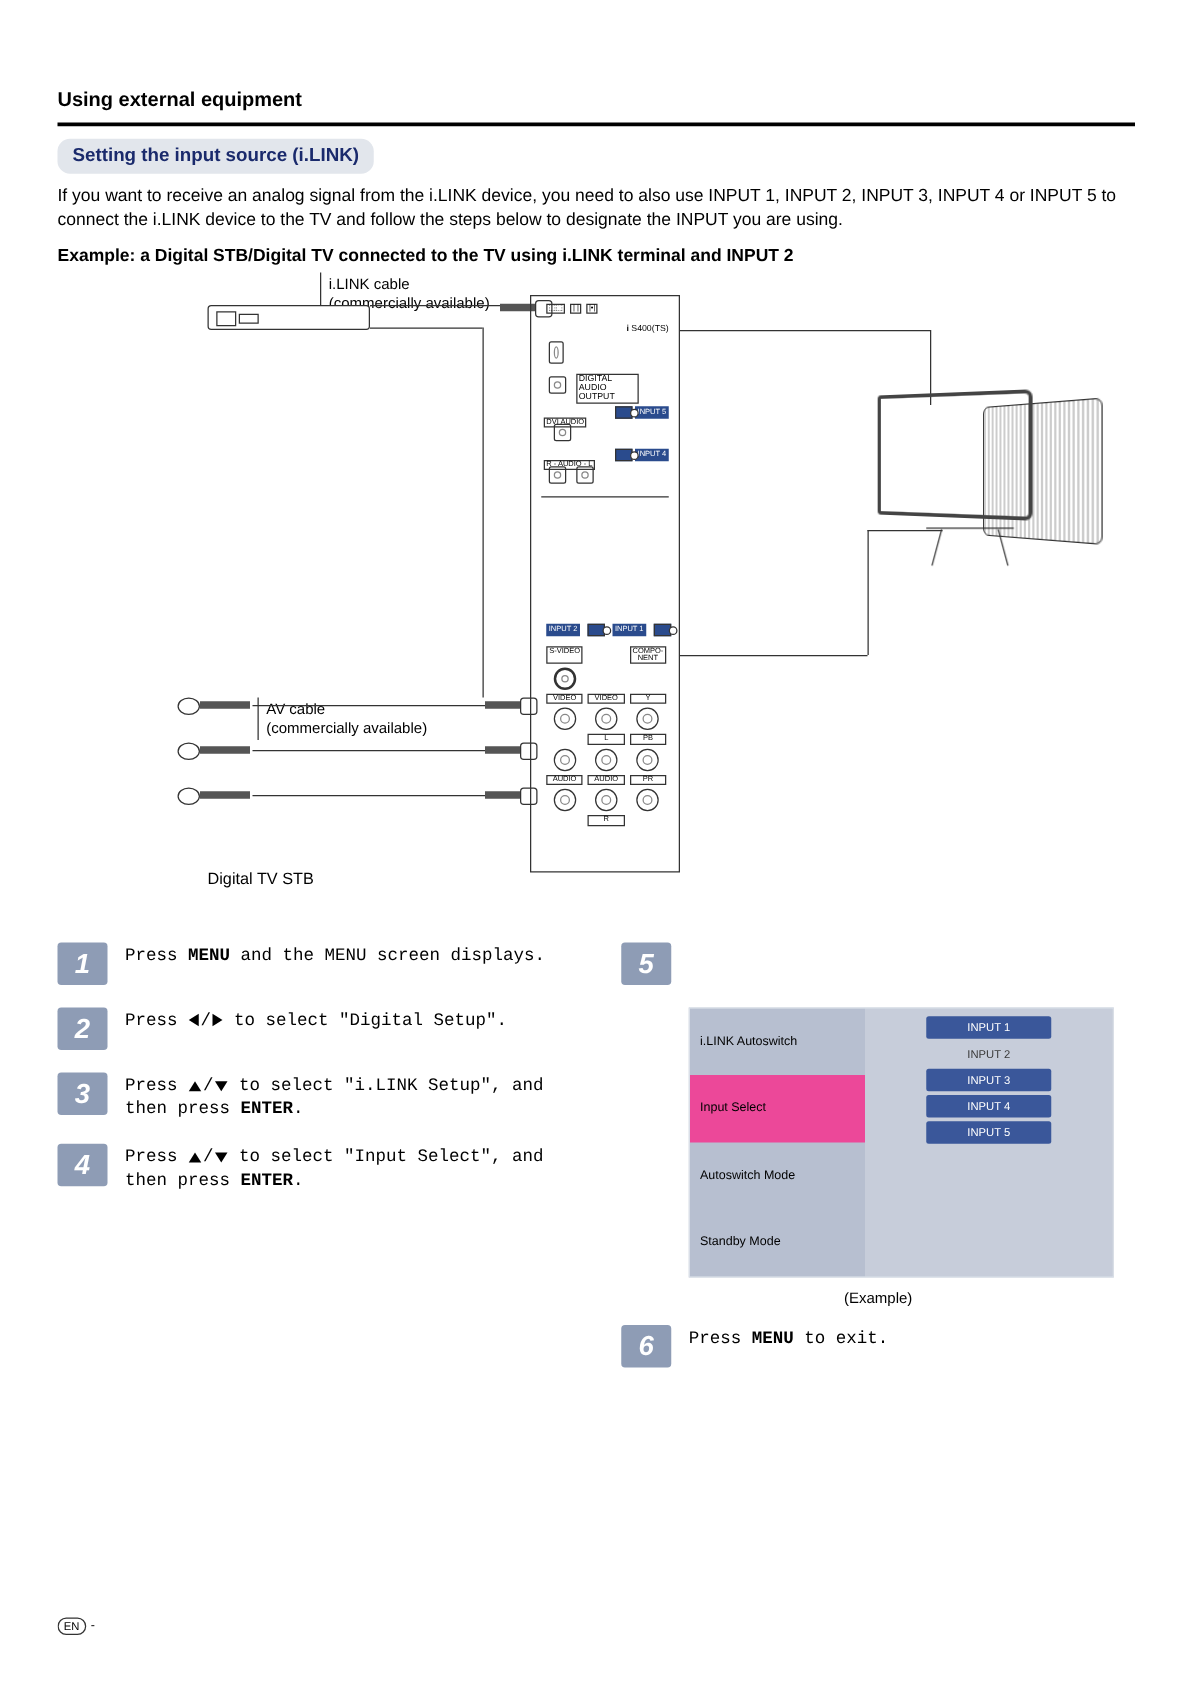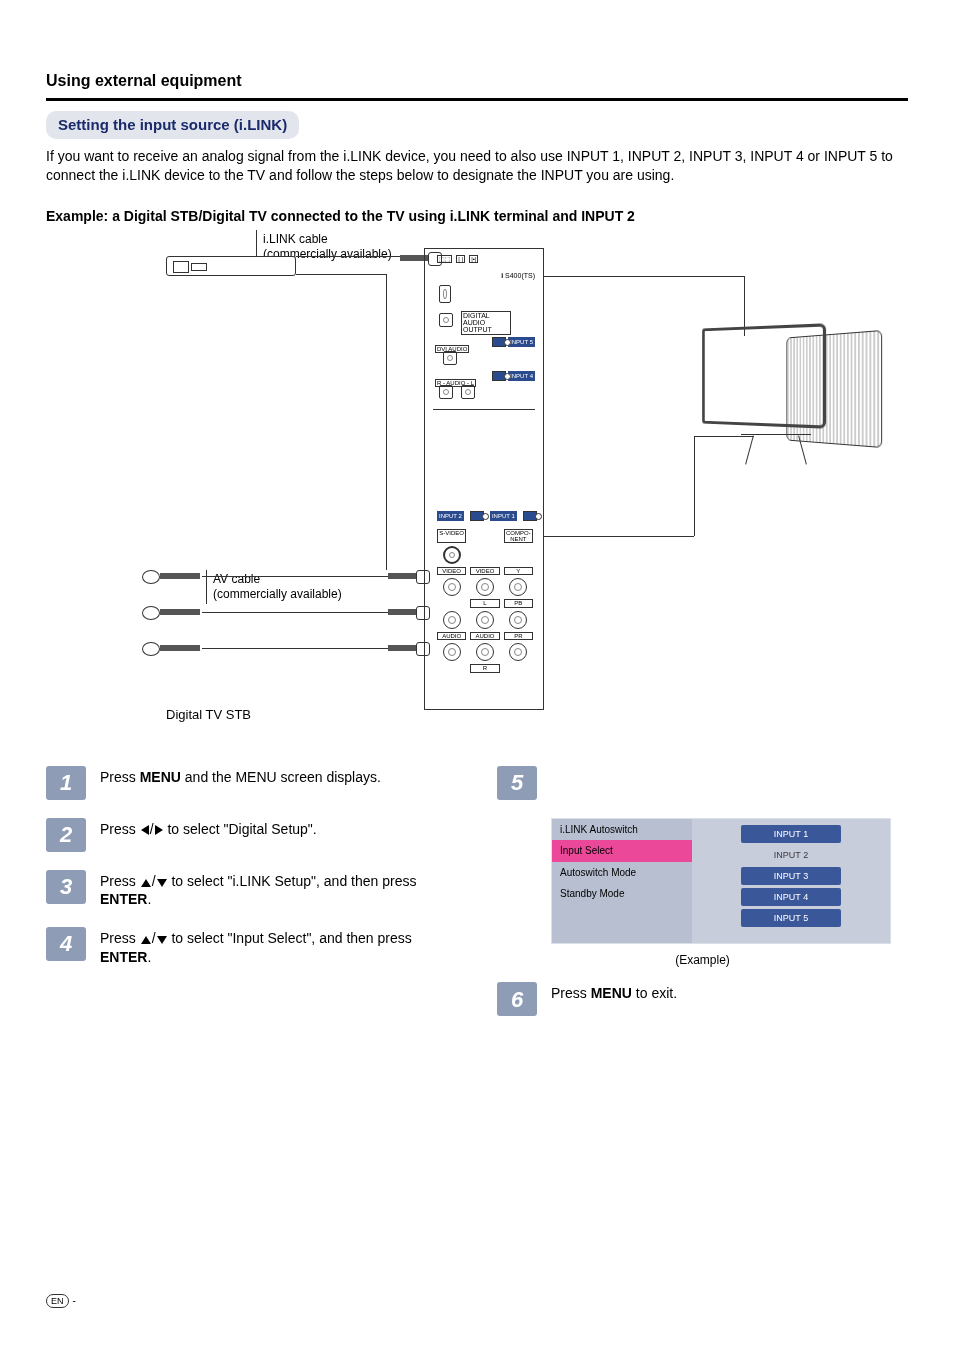--- a/index.html
+++ b/index.html
@@ -30,21 +30,21 @@
     background: #e2e6ec;
     border-radius: 10px;
     padding: 4px 12px;
     font-weight: bold;
     color: #1a2a6c;
     font-size: 15px;
     margin-bottom: 8px;
   }
 
   .body-text {
-    margin-bottom: 22px;
+    margin-bottom: 10px;
   }
 
   .bold-line {
     font-weight: bold;
     margin-bottom: 10px;
   }
 
   
   .diagram-wrap {
     position: relative;
@@ -170,38 +170,38 @@
   
   .steps { display:flex; gap:40px; }
   .col { flex:1; }
   .step { display:flex; gap:14px; margin-bottom:18px; }
   .step-num {
     flex:0 0 40px; height:34px; background:#8e9cb5; color:#fff;
     font-weight:bold; font-style:italic; font-size:22px;
     display:flex; align-items:center; justify-content:center;
     border-radius:3px;
   }
-  .step-text { flex:1; font-size:14px; padding-top:2px;}
+  .step-text { flex:1; font-size:14px; padding-top:2px;font-family:Liberation Mono, monospace;}
   .step-text b{ font-weight:bold; }
 
   .triangle { display:inline-block; width:0;height:0; border-style:solid; vertical-align:-1px; margin:0 1px;}
   .tri-left  { border-width:5px 8px 5px 0; border-color:transparent #000 transparent transparent;}
   .tri-right { border-width:5px 0 5px 8px; border-color:transparent transparent transparent #000;}
   .tri-up    { border-width:0 5px 8px 5px; border-color:transparent transparent #000 transparent;}
   .tri-down  { border-width:8px 5px 0 5px; border-color:#000 transparent transparent transparent;}
 
   
   .osd {
     margin: 6px 0 6px 54px;
     display:flex; border:1px solid #dadfe8;
     width: 340px; font-size:10px;
     background:#c7cdda;
   }
   .osd-left{ flex:0 0 140px; background:#b7bfd0;}
-  .osd-left div{ padding:4px 8px; }
+  .osd-left div{ padding:20px 8px; }
   .osd-left .sel{ background:#ec4899;}
   .osd-right{ flex:1; background:#c7cdda; padding:6px 0 16px 0; display:flex; flex-direction:column; align-items:center; gap:3px;}
   .osd-btn{
     width:100px; background:#3a579a; color:#fff; text-align:center;
     font-size:9px; padding:3px 0; border-radius:2px;
   }
   .osd-btn.ghost{ background:#c7cdda; color:#3a3a3a;}
   .example-caption{ text-align:center; font-size:12px; margin:8px 0 14px 0;}
 
   

